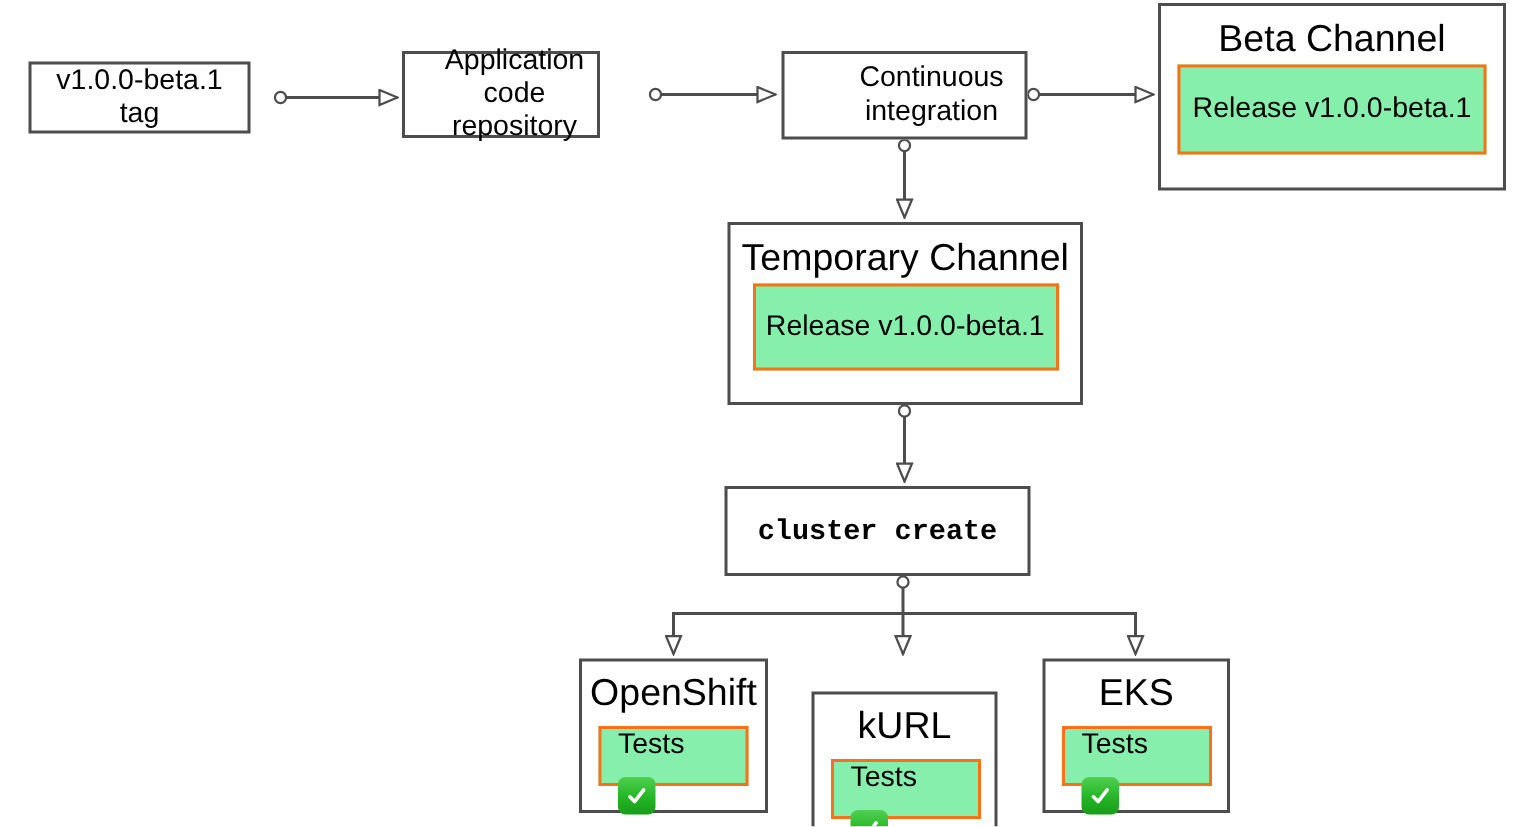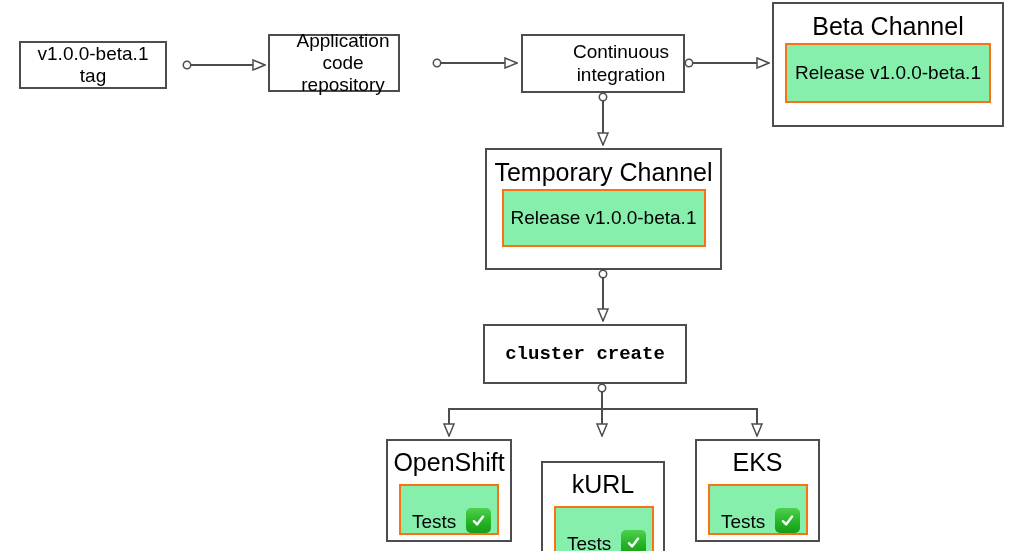--- a/index.html
+++ b/index.html
@@ -57,26 +57,27 @@
     top: 39px;
     display: flex;
     align-items: center;
     justify-content: center;
     font-size: 19px;
     white-space: nowrap;
   }
   .tests-box {
     left: 11px;
     top: 43px;
-    height: 51px;
+    height: 40px;
     display: flex;
-    align-items: flex-end;
+    align-items: flex-start;
     padding-left: 11px;
     gap: 10px;
     font-size: 19px;
+    flex-direction: column;
   }
   .check-badge {
     width: 25px;
     height: 25px;
     border-radius: 5px;
     background: linear-gradient(180deg, #50d050 0%, #24b524 55%, #189d18 100%);
     display: flex;
     align-items: center;
     justify-content: center;
     flex: 0 0 auto;

